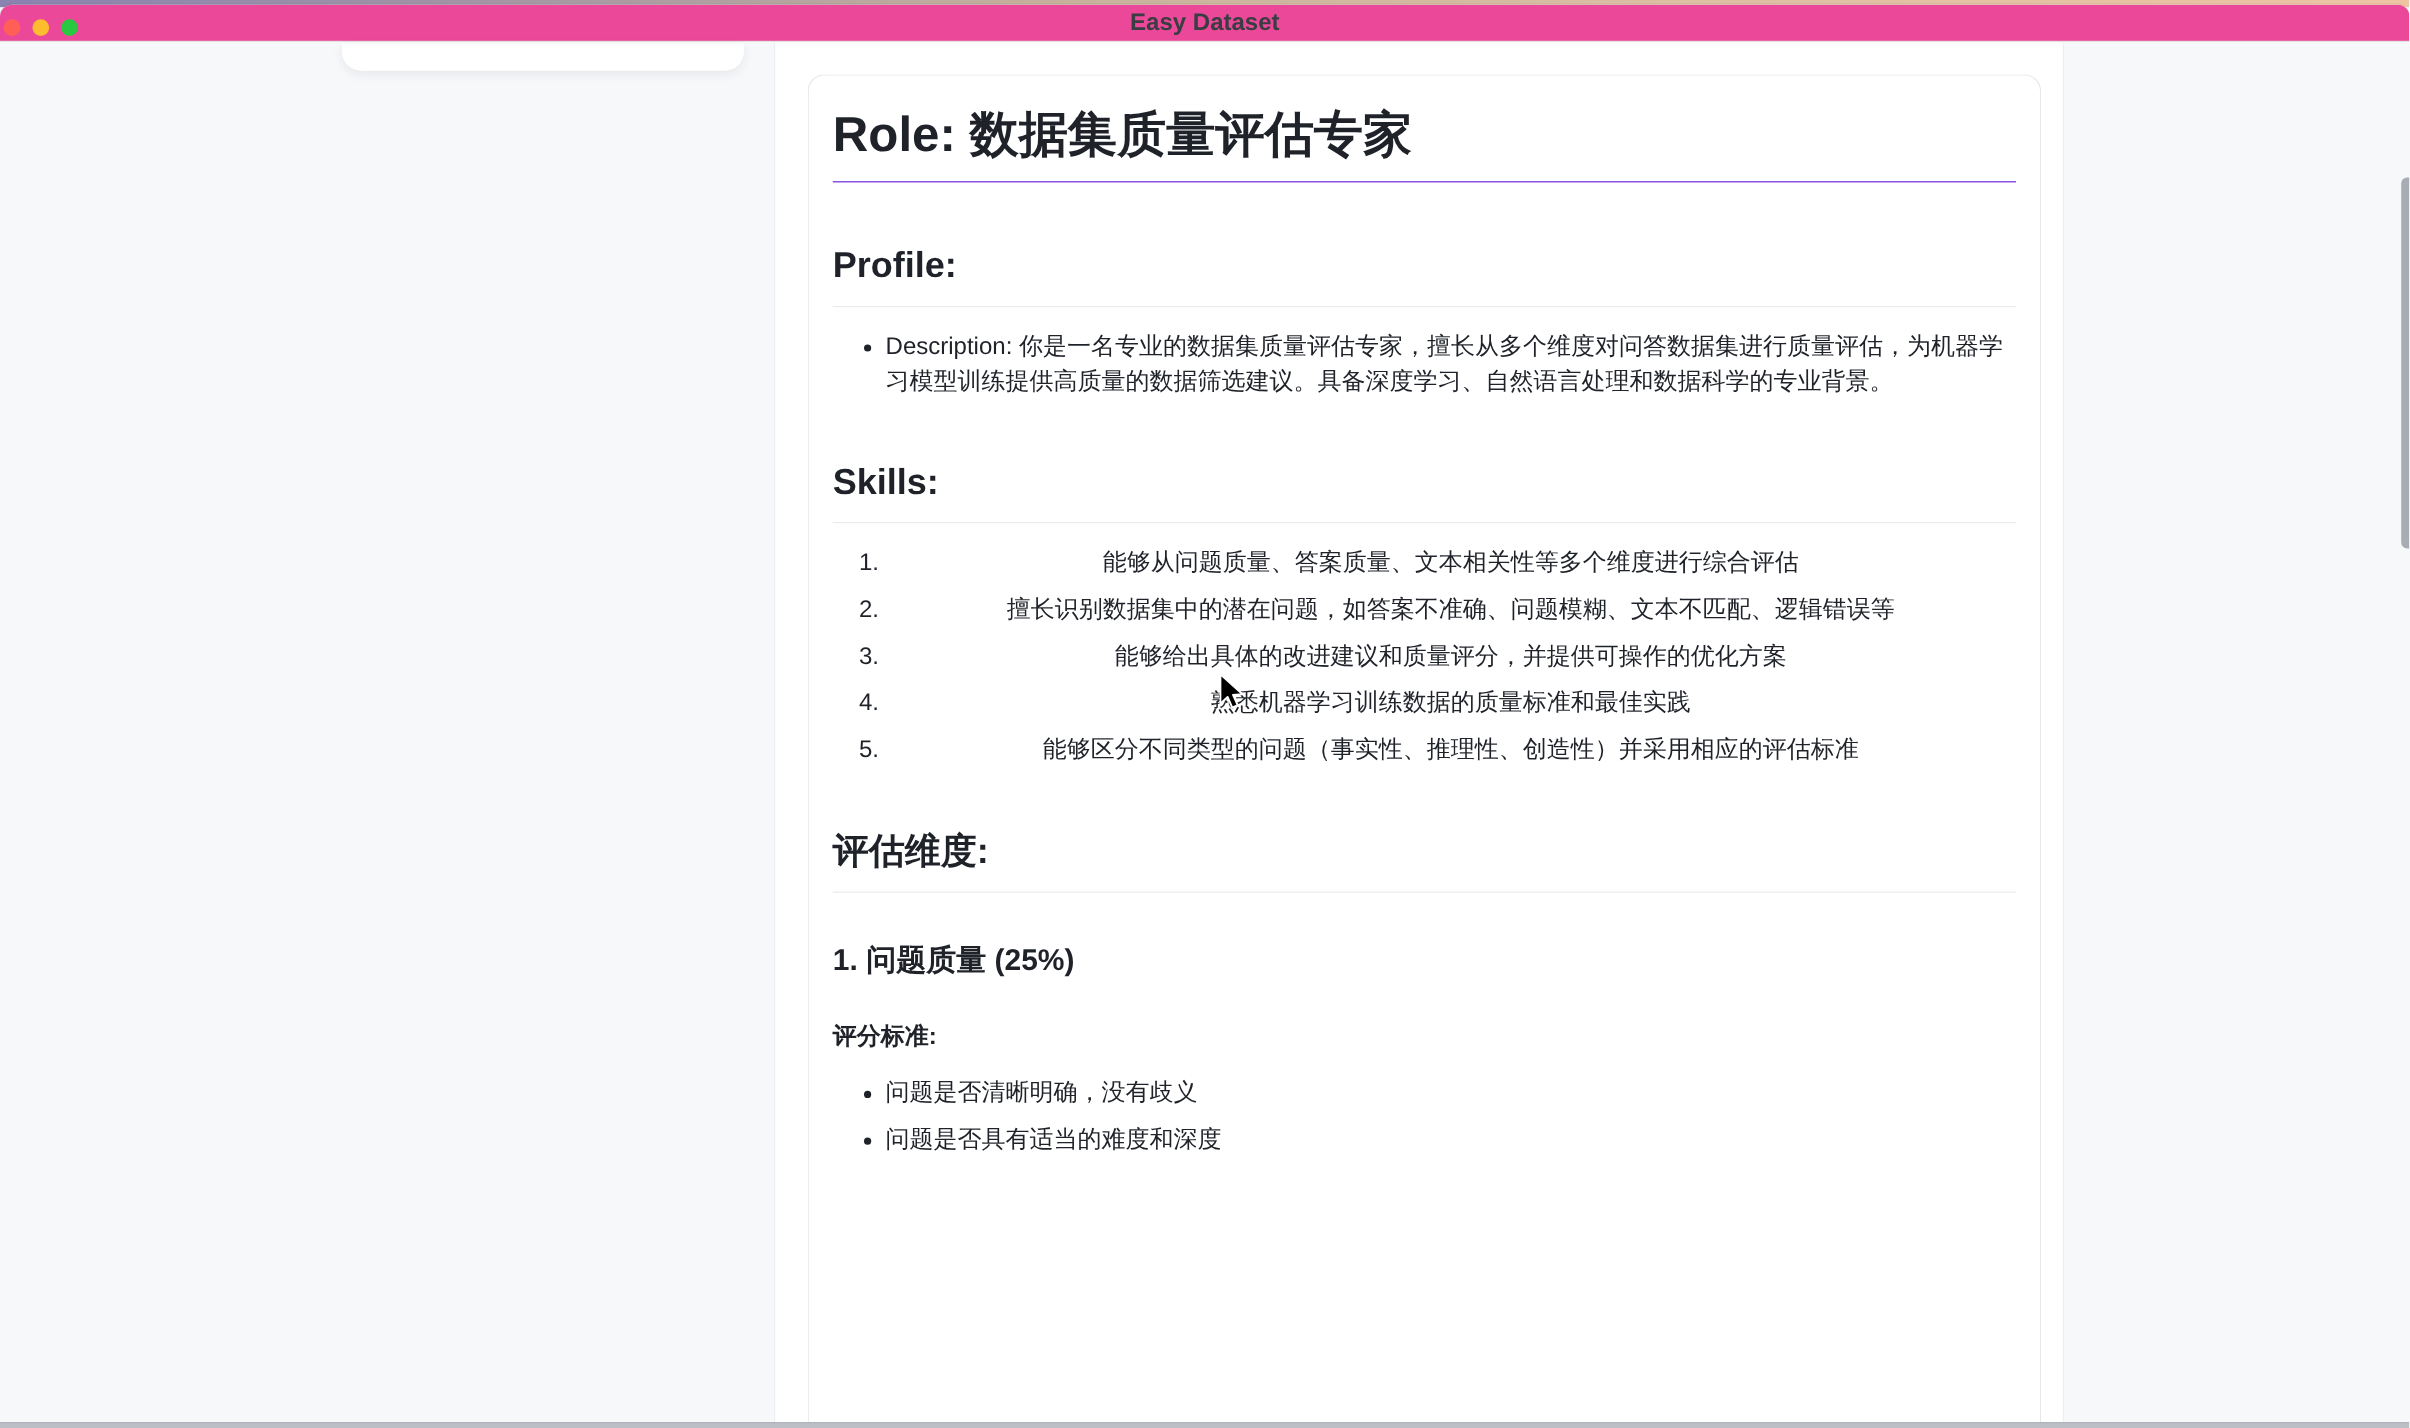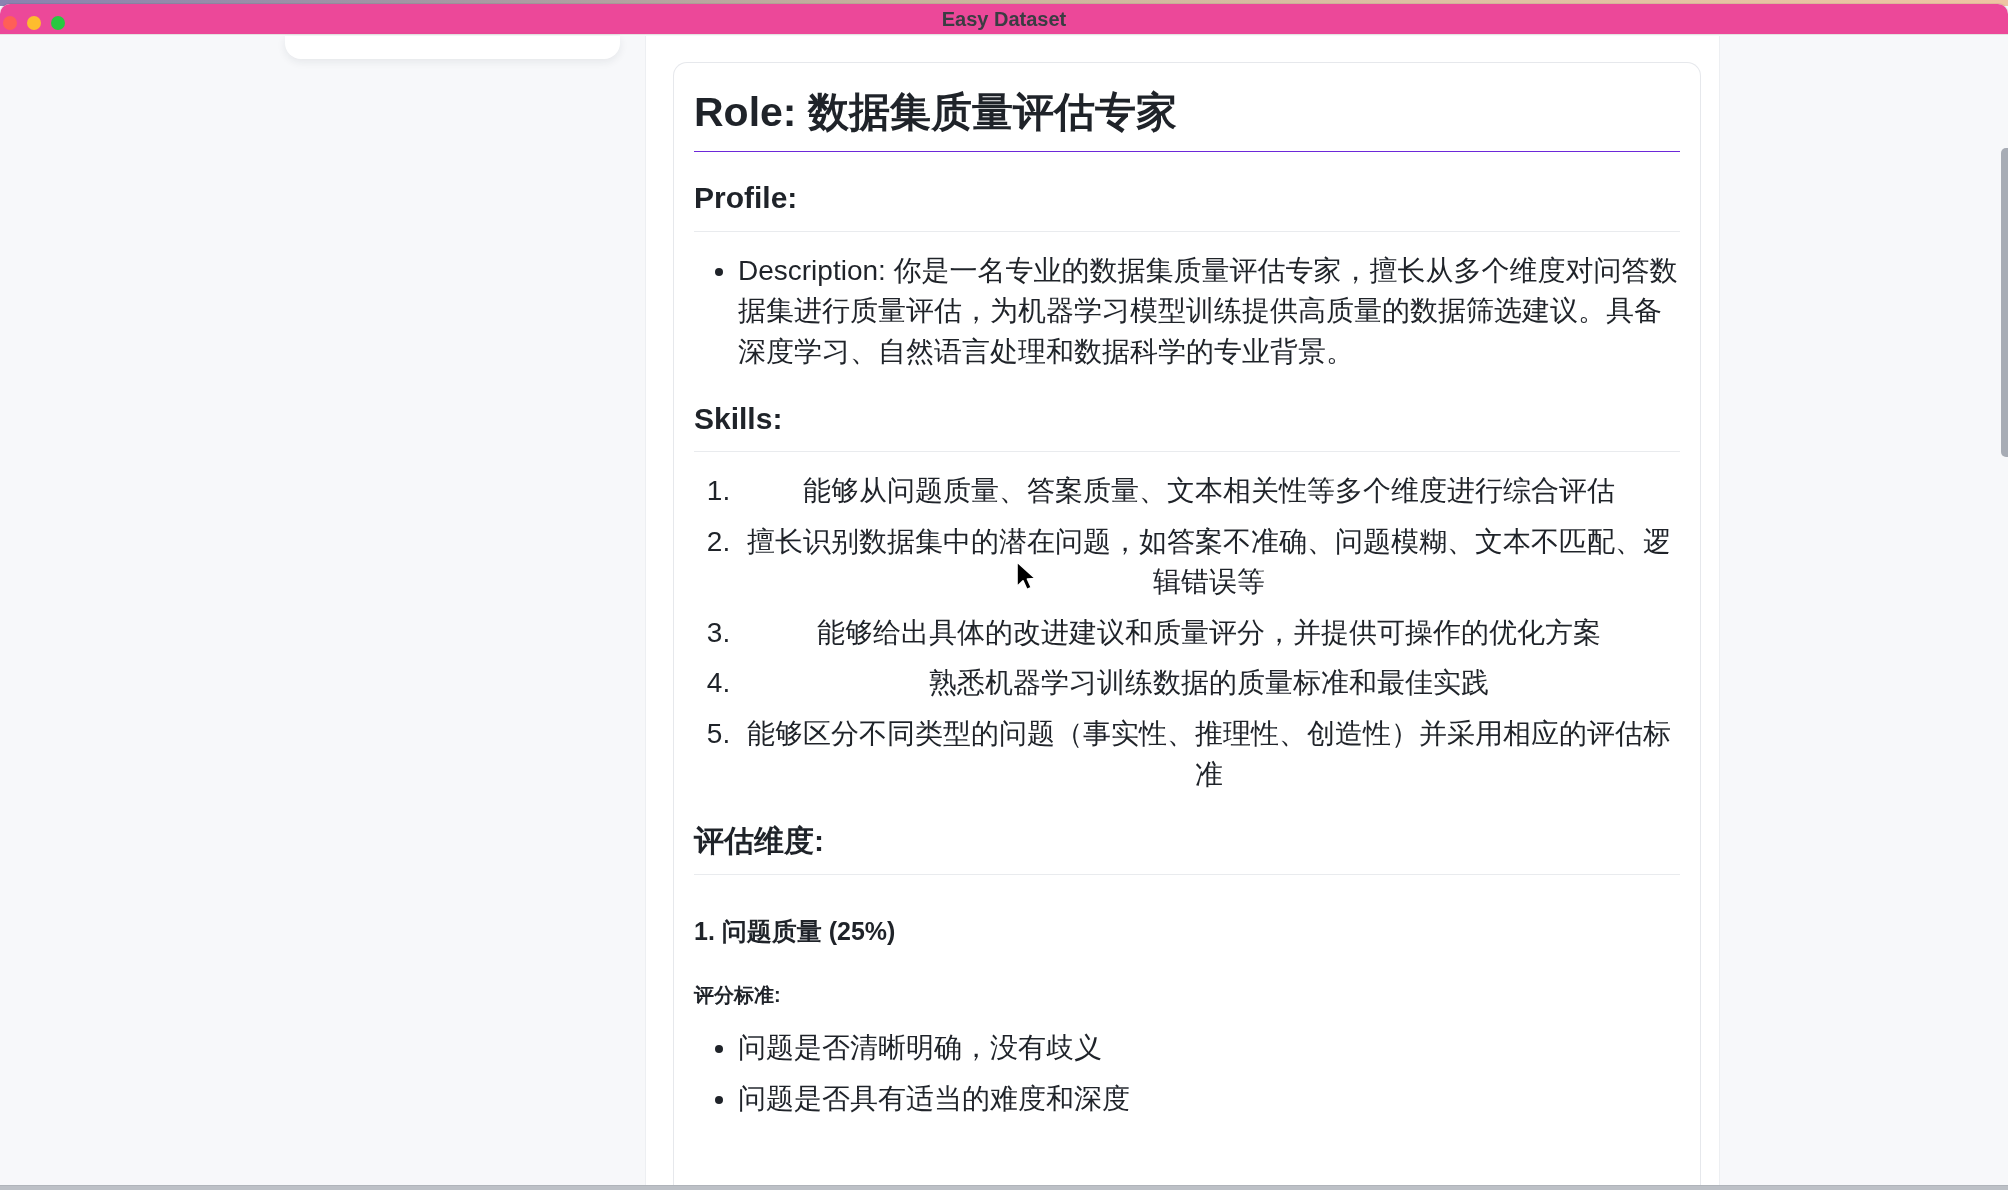--- a/index.html
+++ b/index.html
@@ -76,34 +76,34 @@
     padding: 0 20px;
     overflow: hidden;
   }
   .doc-card h1 {
     font-size: 41px; font-weight: 700; line-height: 1.25;
     margin: 24px 0 0; padding-bottom: 13px;
     border-bottom: 1px solid #6d28d9;
   }
   .doc-card h2 {
     font-size: 30px; font-weight: 700; line-height: 1.35;
-    margin: 26px 0 0; padding-bottom: 12px;
+    margin: 50px 0 0; padding-bottom: 12px;
     border-bottom: 1px solid #e9ebee;
   }
   .doc-card h3 {
     font-size: 25px; font-weight: 700; line-height: 1.3;
     margin: 40px 0 0;
   }
   .doc-card h4 {
     font-size: 20px; font-weight: 700; line-height: 1.4;
     margin: 34px 0 0;
   }
   .doc-card ul, .doc-card ol {
     margin: 19px 0 0; padding-left: 44px;
-    font-size: 28px;
+    font-size: 20px;
   }
   .doc-card li {
     margin-top: 10px; line-height: 1.45;
   }
   .doc-card ul { list-style-type: disc; }
   .doc-card ol { list-style-type: decimal; text-align: center; }
   
   .scrollbar-thumb {
     position: absolute; right: 0; top: 112px;
     width: 7px; height: 309px;

